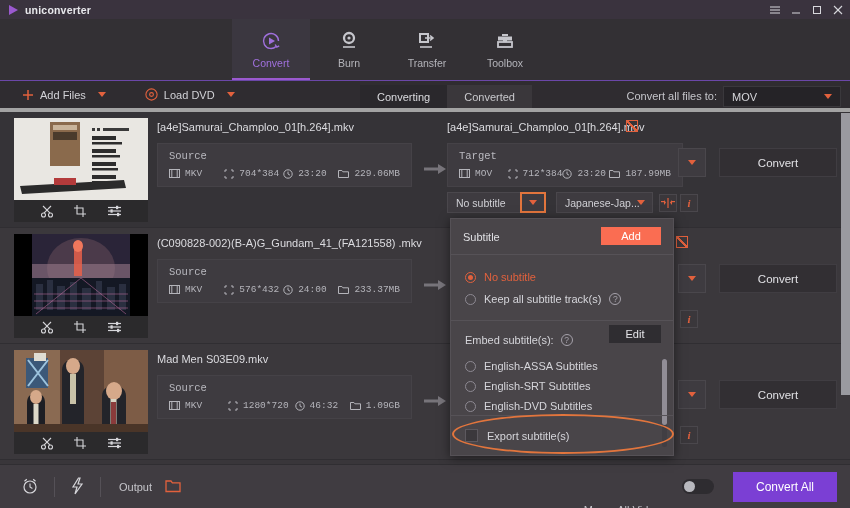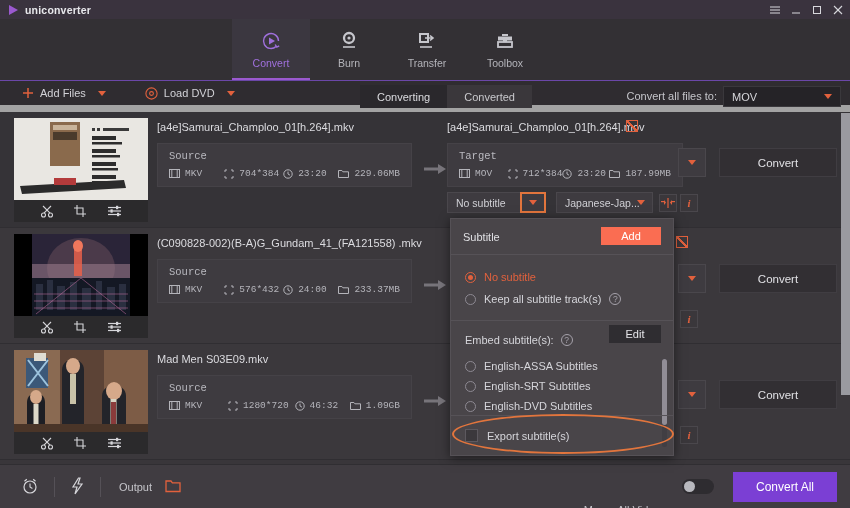--- a/index.html
+++ b/index.html
@@ -37,21 +37,21 @@
   .navitem.active{ color:#a070dd; background:#3b3740; }
   .navitem .ico{ height:22px; display:flex; align-items:flex-end;}
   .navitem.active::after{
     content:""; position:absolute; bottom:0; width:78px; height:2px; background:#9b59d0;
   }
   .navwrap{ position:relative; }
 
   
   .toolbar{
     position:absolute; left:0; top:81px; width:850px; height:31px;
-    background:#2f2c30; border-bottom:7px solid #a3a3a3;
+    background:#2f2c30; border-bottom:4px solid #a3a3a3;
     display:flex; align-items:center;
   }
   .tb-btn{ display:flex; align-items:center; gap:6px; cursor:default; color:#d2d2d7; font-size:11px;}
   .tb-caret{ width:0;height:0;border-left:4px solid transparent;border-right:4px solid transparent;border-top:5px solid #e2613d;}
   .tabs{ position:absolute; left:360px; top:4px; display:flex; }
   .tab{ height:23px; padding:0 17px; display:flex; align-items:center; font-size:11px;
         color:#c9c9cd; background:#3a373b; cursor:default;}
   .tab.active{ background:#2a282c; color:#dcdce0; }
   .convert-all-label{ position:absolute; right:133px; top:9px; font-size:11px; color:#c5c5ca;}
   .fmt-select{

